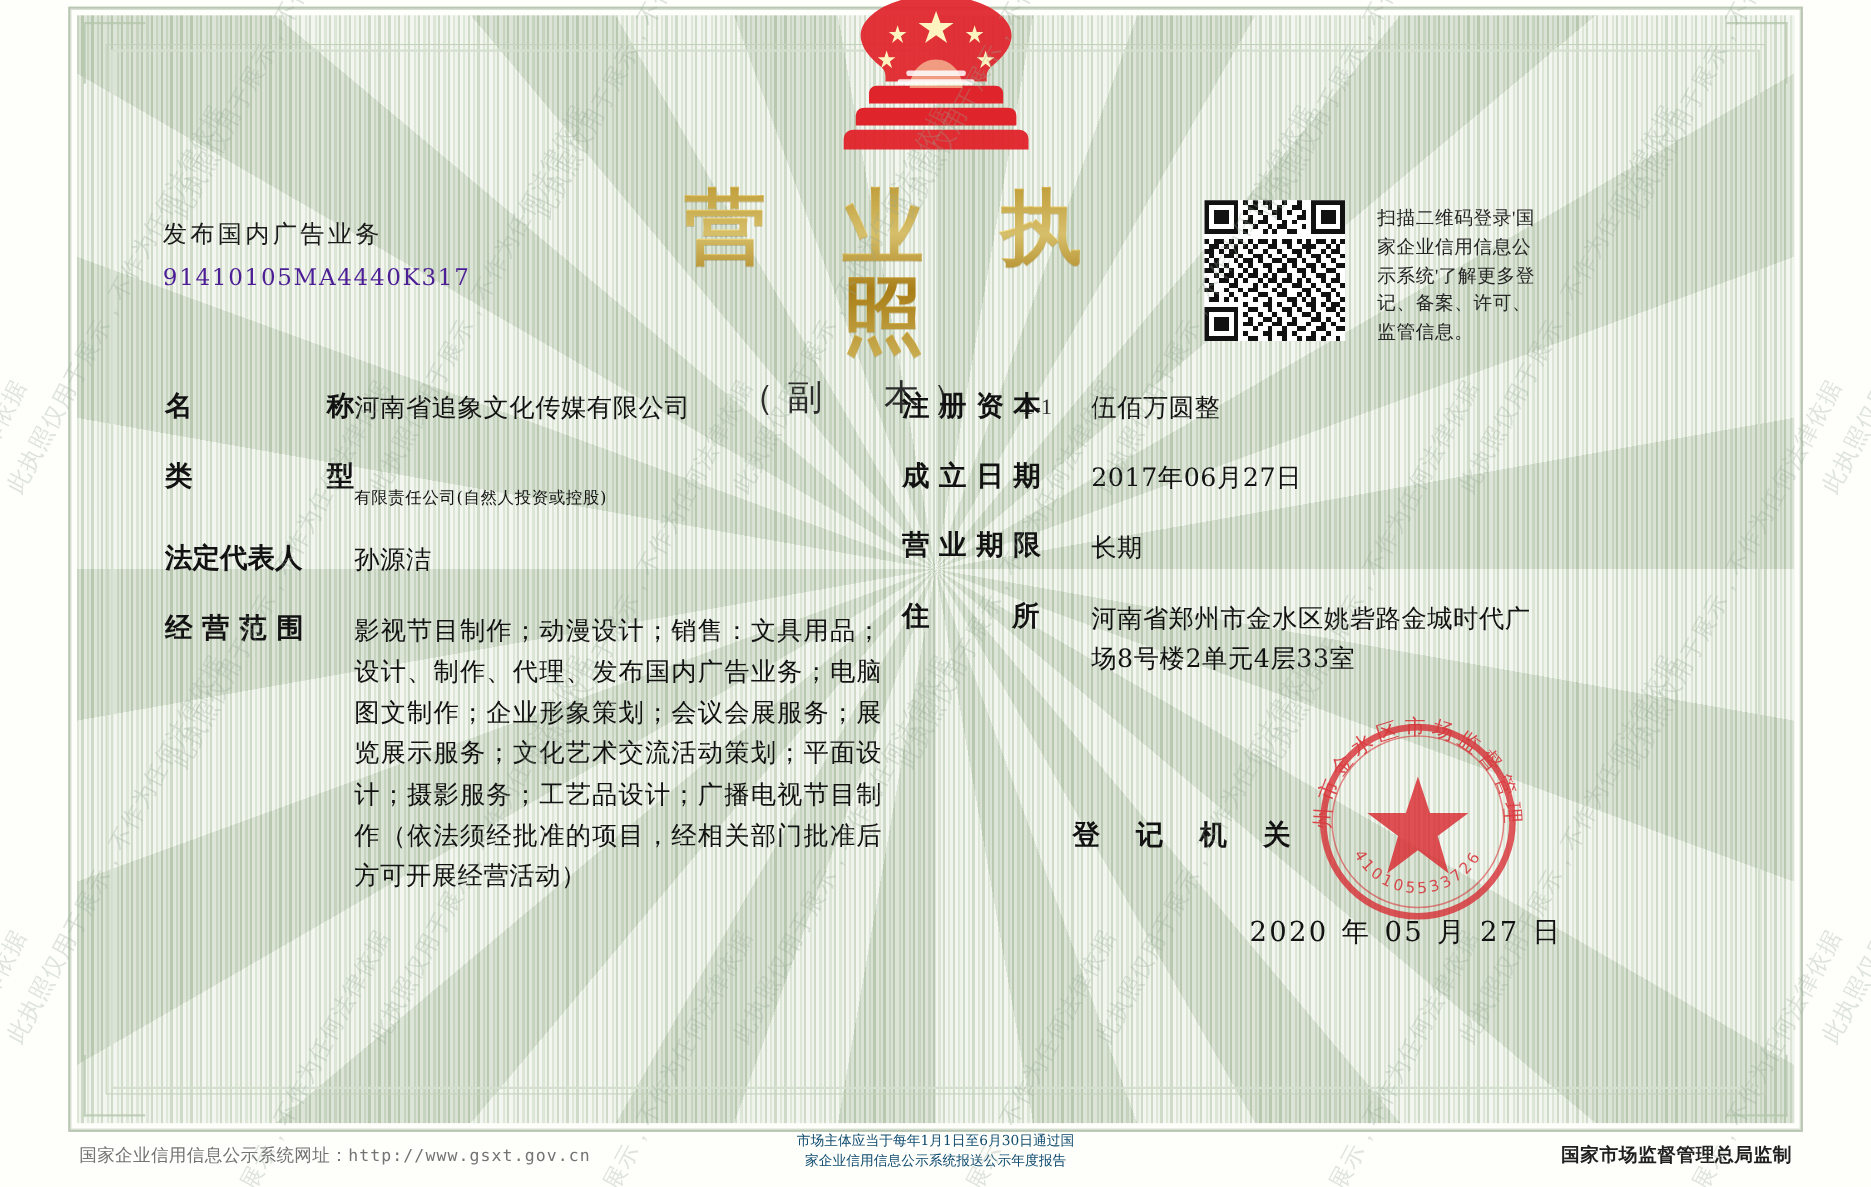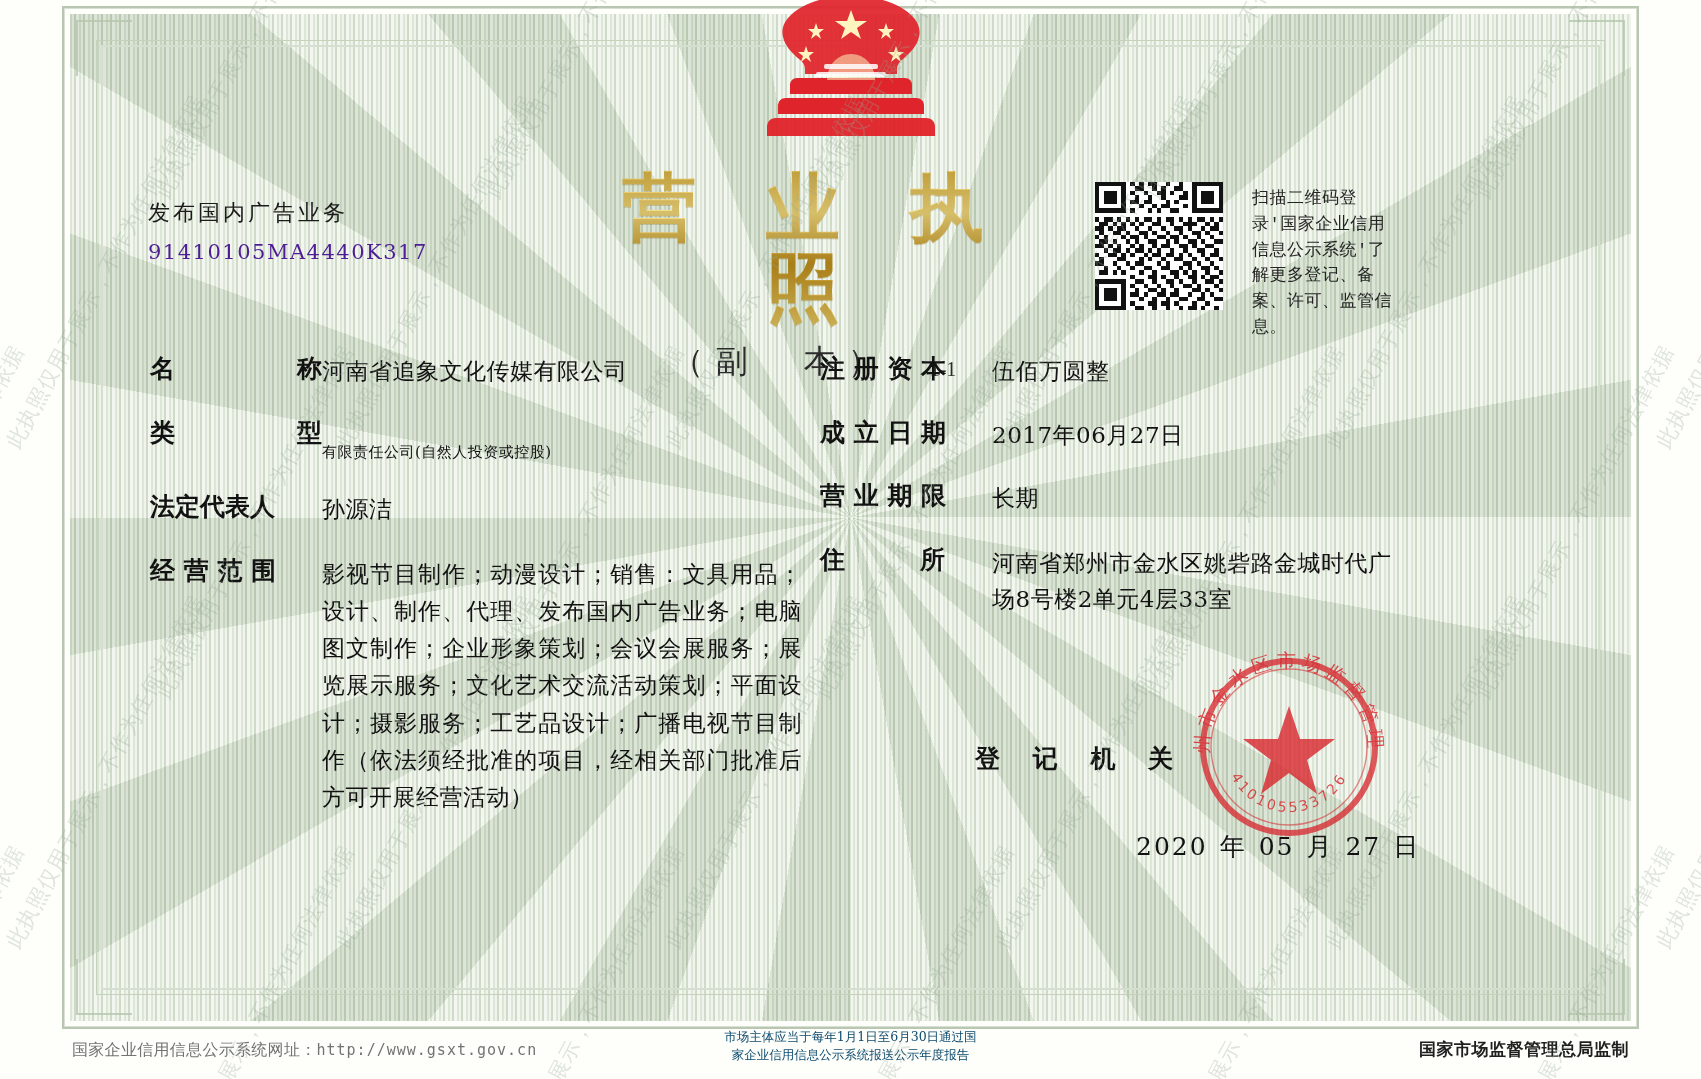--- a/index.html
+++ b/index.html
@@ -166,21 +166,21 @@
   .qr {
     width: 128px;
     height: 128px;
     background: #fff;
   }
   .qr-note {
     position: absolute;
     left: 1252px;
     top: 186px;
     width: 150px;
-    font-family: Liberation Mono, monospace;
+    font-family: Liberation Serif, serif;
     font-size: 17px;
     line-height: 1.52;
     letter-spacing: .5px;
     color: #242424;
     z-index: 5;
   }
 
   
   .col-left  { position: absolute; left: 150px; top: 352px; width: 660px; z-index: 5; }
   .col-right { position: absolute; left: 820px; top: 352px; width: 620px; z-index: 5; }

